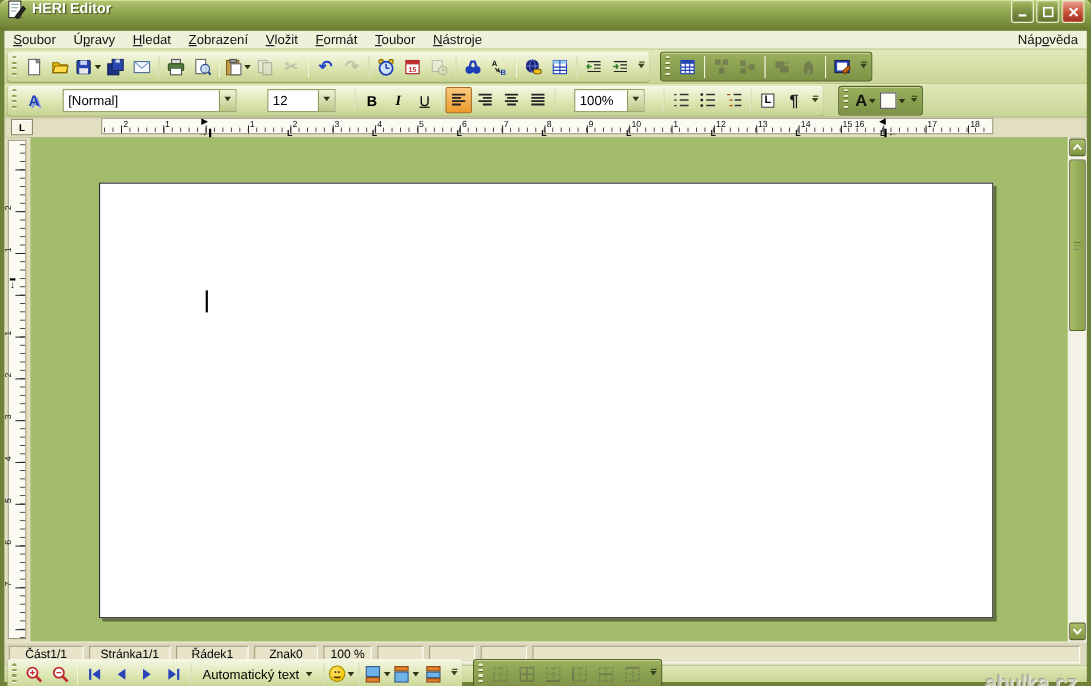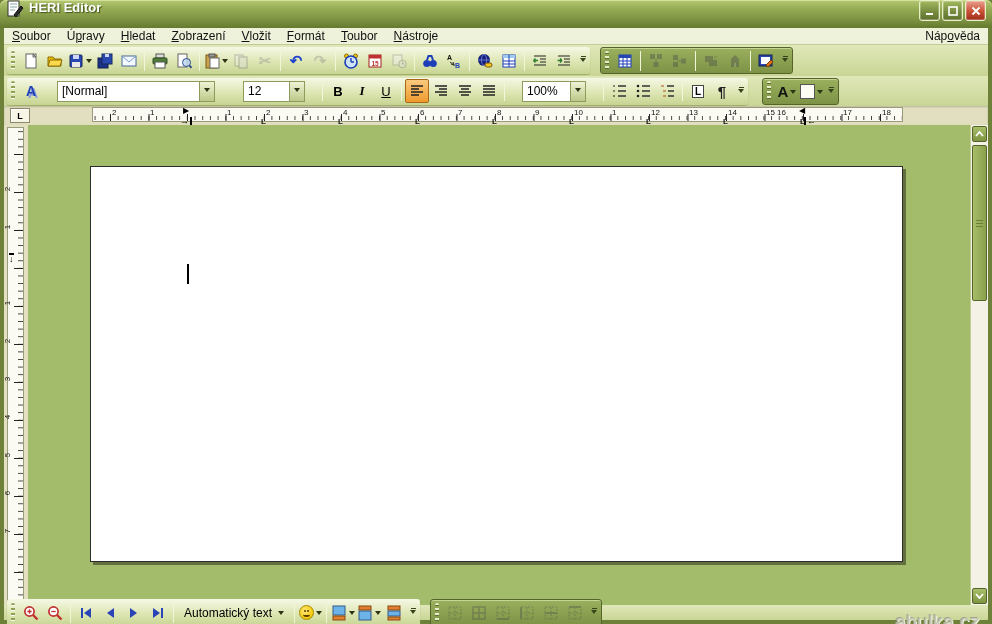--- a/index.html
+++ b/index.html
@@ -592,20 +592,31 @@
           <i></i>
         </span>
       <span class="sbtn down">
         <svg width="9" height="6">
             <path d="M1 1 L4.5 5 L8 1" fill="none" stroke="#fff" stroke-width="1.8"></path>
           </svg>
       </span>
     </div>
   </div>
 
+  <div class="statusbar">
+    <span class="scell" style="width:68px">Část1/1</span>
+    <span class="scell" style="width:74px">Stránka1/1</span>
+    <span class="scell" style="width:66px">Řádek1</span>
+    <span class="scell" style="width:58px">Znak0</span>
+    <span class="scell" style="width:44px">100 %</span>
+    <span class="scell" style="width:42px"></span>
+    <span class="scell" style="width:42px"></span>
+    <span class="scell" style="width:42px"></span>
+    <span class="scell grow"></span>
+  </div>
 
   <div class="dock dock3">
     <div class="tbar">
       <span class="grip"></span>
       <span class="tbtn">
         <span>
             <svg width="16" height="16">
               <circle cx="6.5" cy="6.5" r="4.6" fill="#fff" stroke="#c03030" stroke-width="1.7"></circle>
               <path d="M4.3 6.5 h4.4 M6.5 4.3 v4.4" stroke="#c03030" stroke-width="1.3"></path>
               <line x1="10" y1="10" x2="14.5" y2="14.5" stroke="#c03030" stroke-width="2.4"></line>

